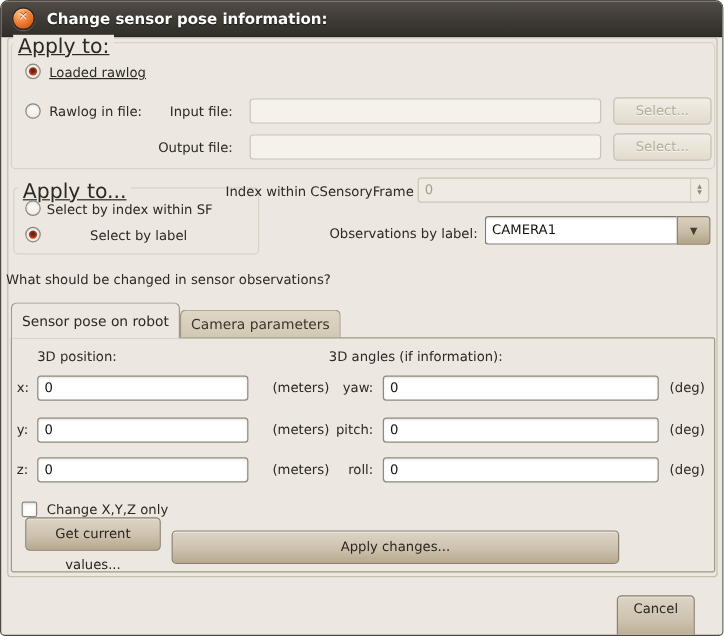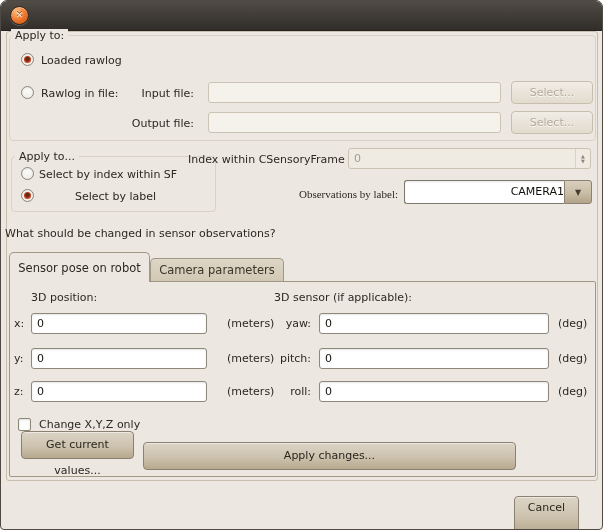--- a/index.html
+++ b/index.html
@@ -37,21 +37,21 @@
   
   .main-panel {
     position:absolute; left:5px; top:30px; width:592px; height:450px;
     border:1px solid #c7beae; border-radius:3px;
   }
 
   .lbl { position:absolute; font-size:11px; color:#2c2822; white-space:nowrap; }
   .lbl.right { text-align:right; }
 
   .group { position:absolute; border:1px solid #d9d3c6; border-radius:4px; }
-  .legend { position:absolute; background:#ece7e0; padding:0 4px; font-size:11px; color:#2c2822; white-space:nowrap; }
+  .legend { position:absolute; background:#ece7e0; padding:0 4px; font-size:17px; color:#2c2822; white-space:nowrap;text-decoration:underline; }
 
   .radio {
     position:absolute; width:13px; height:13px; border-radius:50%;
     background:linear-gradient(#ffffff,#f1ede6);
     border:1px solid #8c8678;
     box-shadow:inset 0 1px 2px rgba(0,0,0,0.12);
   }
   .radio.sel::after {
     content:""; position:absolute; left:2px; top:2px; width:7px; height:7px;
     border-radius:50%;
@@ -125,29 +125,30 @@
 </style>
 </head>
 <body>
 
 <div class="window">
 
   <div class="titlebar">
     <div class="close-btn">
       <span>✕</span>
     </div>
+    <div class="title">Change sensor pose information:</div>
   </div>
 
   <div class="main-panel"></div>
 
   <div class="group" style="left:8px; top:34px; width:587px; height:106px;"></div>
   <div class="legend" style="left:10px; top:28px;">Apply to:</div>
 
   <div class="radio sel" style="left:20px; top:52px;"></div>
-  <div class="lbl" style="left:40px; top:53px;">Loaded rawlog</div>
+  <div class="lbl" style="left:40px; top:53px;text-decoration:underline;">Loaded rawlog</div>
 
   <div class="radio" style="left:20px; top:85px;"></div>
   <div class="lbl" style="left:40px; top:86px;">Rawlog in file:</div>
   <div class="lbl right" style="left:123px; top:86px; width:70px;">Input file:</div>
   <input class="field dim" style="left: 207px; top: 81px; width: 293px; height: 21px;" value="">
   <div class="btn disabled" style="left:510px; top:80px; width:82px; height:23px; line-height:21px;">Select...</div>
 
   <div class="lbl right" style="left:110px; top:116px; width:83px;">Output file:</div>
   <input class="field dim" style="left: 207px; top: 111px; width: 293px; height: 21px;" value="">
   <div class="btn disabled" style="left:510px; top:110px; width:82px; height:23px; line-height:21px;">Select...</div>
@@ -162,37 +163,37 @@
 
   <div class="lbl right" style="left:187px; top:152px; width:150px;">Index within CSensoryFrame</div>
   <div class="spinner" style="left:347px; top:147px; width:243px; height:21px;">
     <div class="spin-val">0</div>
     <div class="spin-arrows">
       <span>▲</span>
       <span>▼</span>
     </div>
   </div>
 
-  <div class="lbl right" style="left:227px; top:187px; width:170px;font-family:Liberation Serif, serif;">Observations by label:</div>
-  <div class="combo" style="left:403px; top:179px; width:188px; height:24px;text-align:right;">
+  <div class="lbl right" style="left:227px; top:187px; width:170px;">Observations by label:</div>
+  <div class="combo" style="left:403px; top:179px; width:188px; height:24px;">
     <div class="combo-field">CAMERA1</div>
     <div class="combo-btn">
       <span>▼</span>
     </div>
   </div>
 
   <div class="lbl" style="left:4px; top:226px;">What should be changed in sensor observations?</div>
 
   <div class="tab inactive" style="left:149px; top:257px; width:134px; height:23px;">Camera parameters</div>
   <div class="tab active" style="left:8px; top:251px; width:141px; height:30px;">Sensor pose on robot</div>
   <div class="tab-panel"></div>
 
   <div style="position:absolute; left:0; top:0; z-index:4; width:100%;">
     <div class="lbl" style="left:30px; top:290px;">3D position:</div>
-    <div class="lbl" style="left:273px; top:290px;">3D sensor (if applicable):</div>
+    <div class="lbl" style="left:273px; top:290px;">3D angles (if information):</div>
 
     <div class="lbl" style="left:13px; top:316px;">x:</div>
     <input class="field" style="left: 30px; top: 312px; width: 176px; height: 21px;" value="0">
     <div class="lbl" style="left:226px; top:316px;">(meters)</div>
     <div class="lbl right" style="left:268px; top:316px; width:42px;">yaw:</div>
     <input class="field" style="left: 318px; top: 312px; width: 230px; height: 21px;" value="0">
     <div class="lbl" style="left:557px; top:316px;">(deg)</div>
 
     <div class="lbl" style="left:13px; top:351px;">y:</div>
     <input class="field" style="left: 30px; top: 347px; width: 176px; height: 21px;" value="0">

